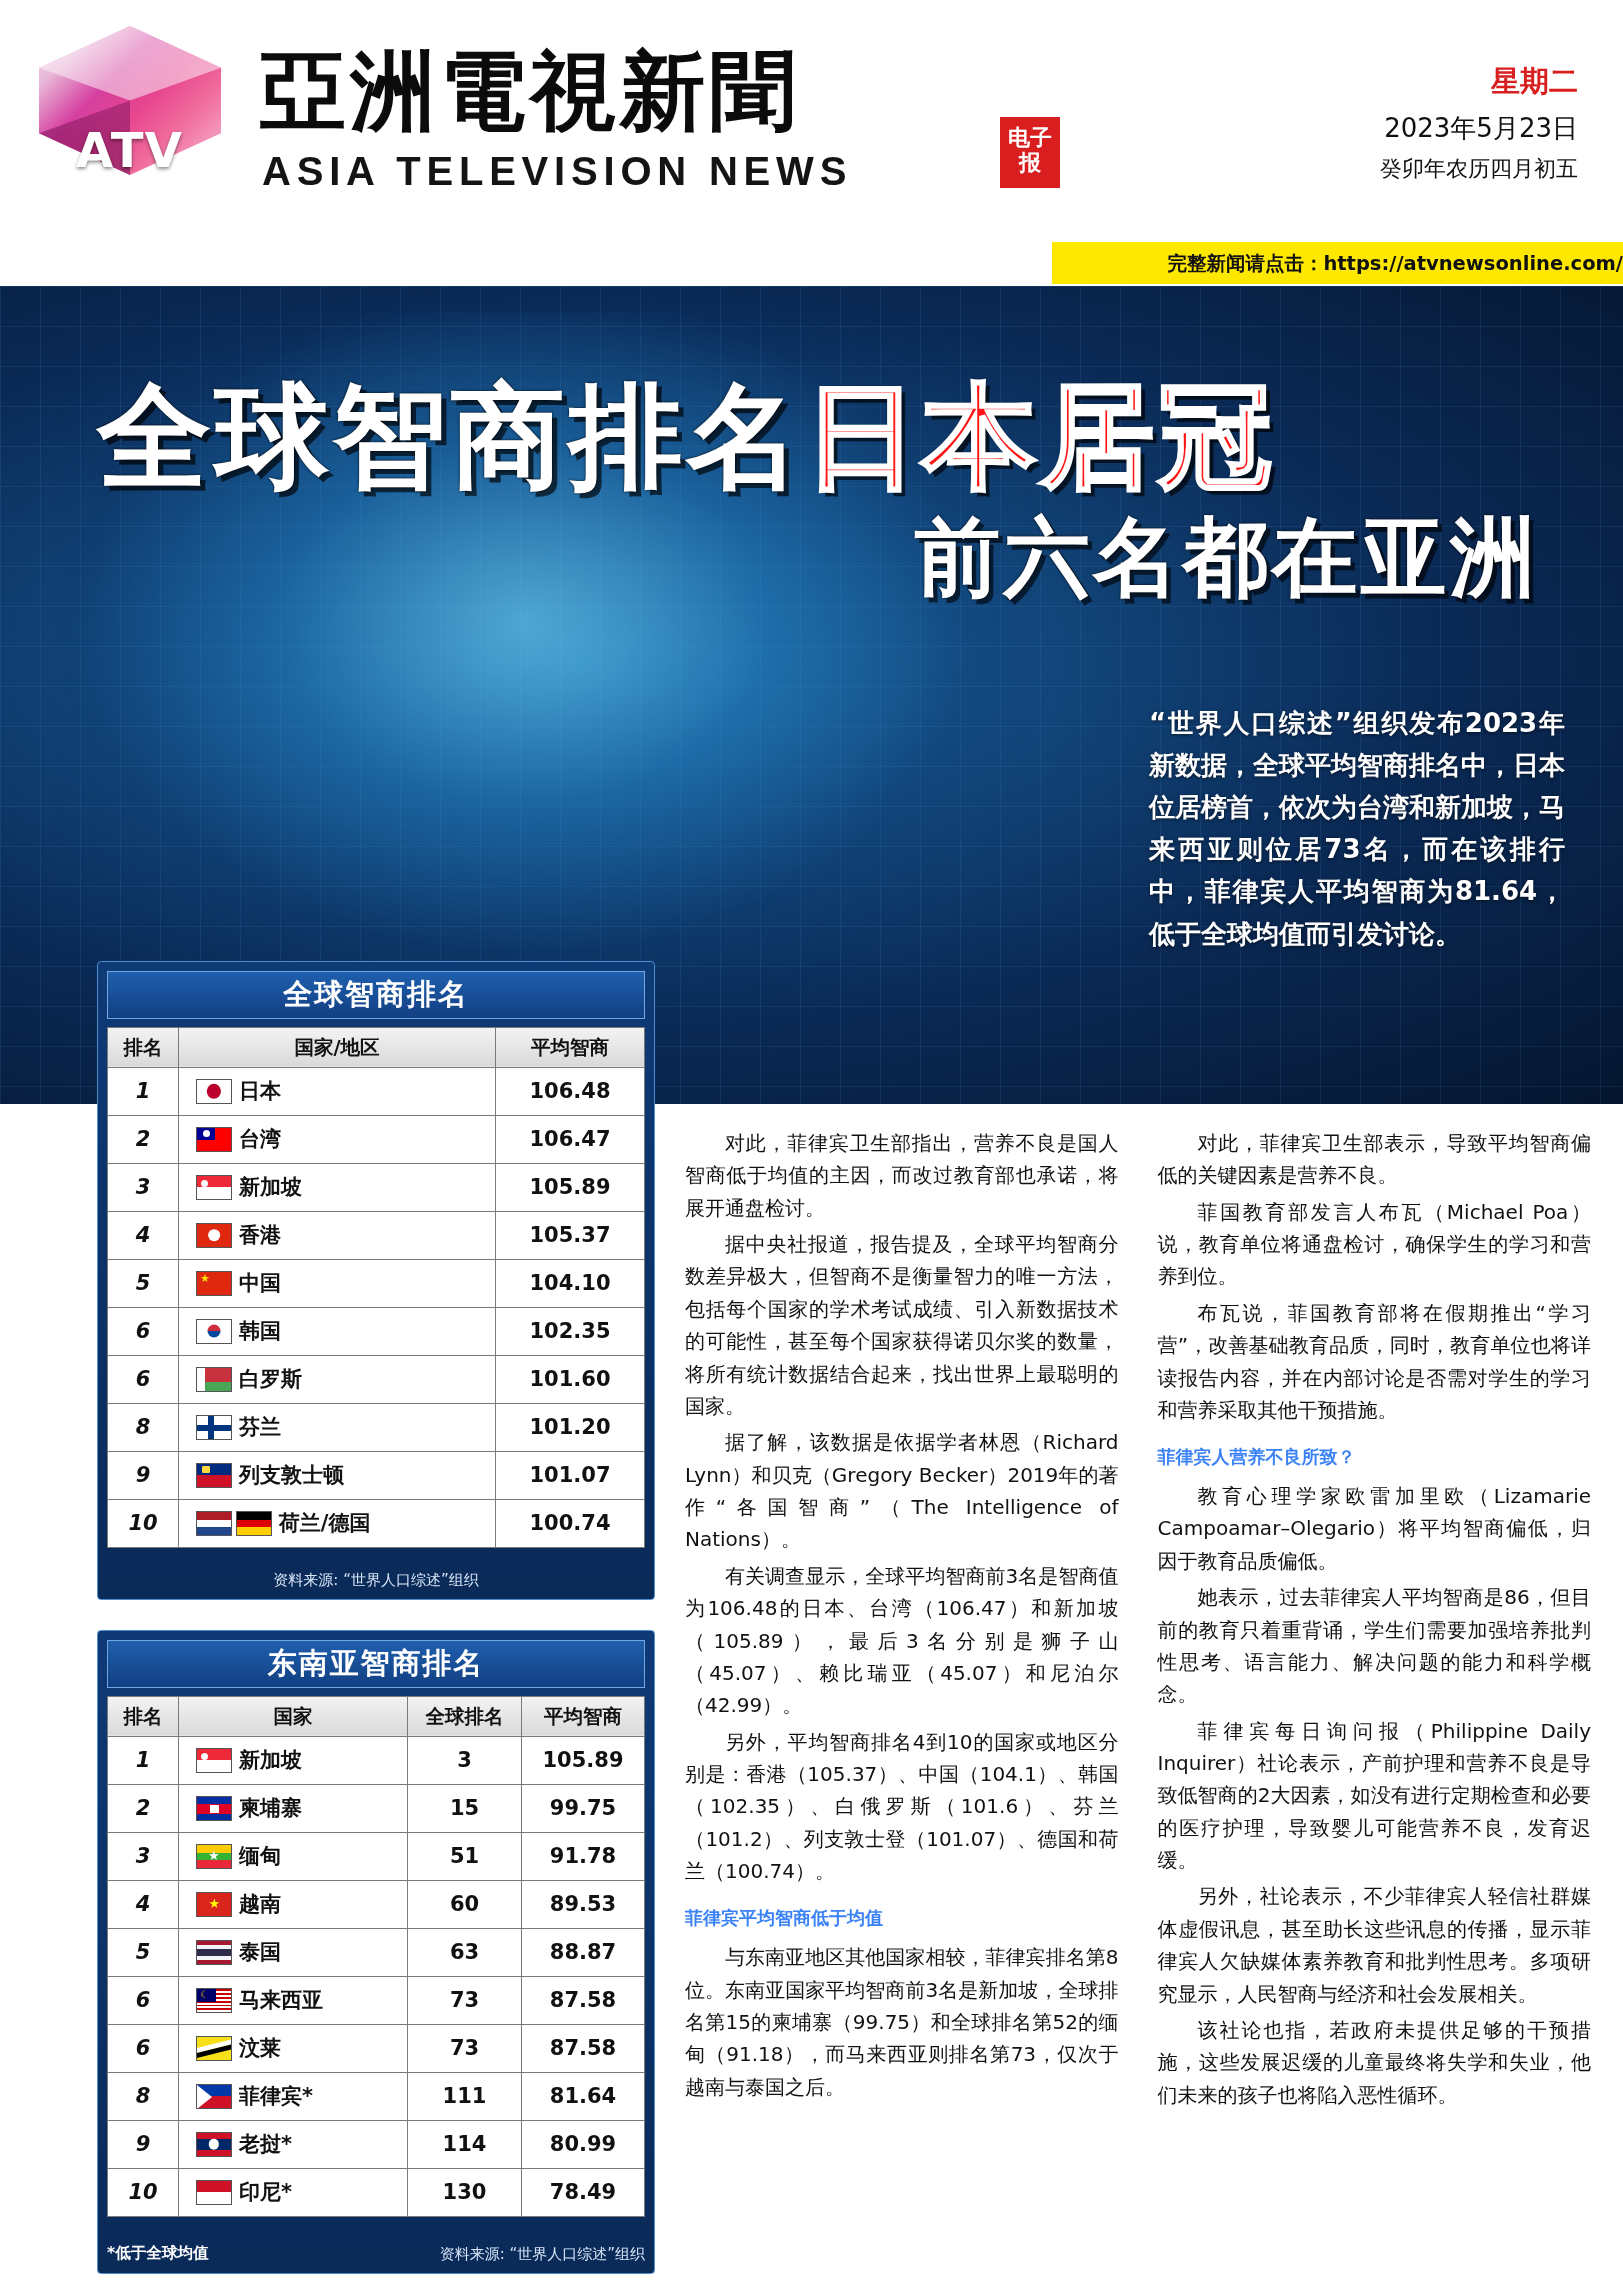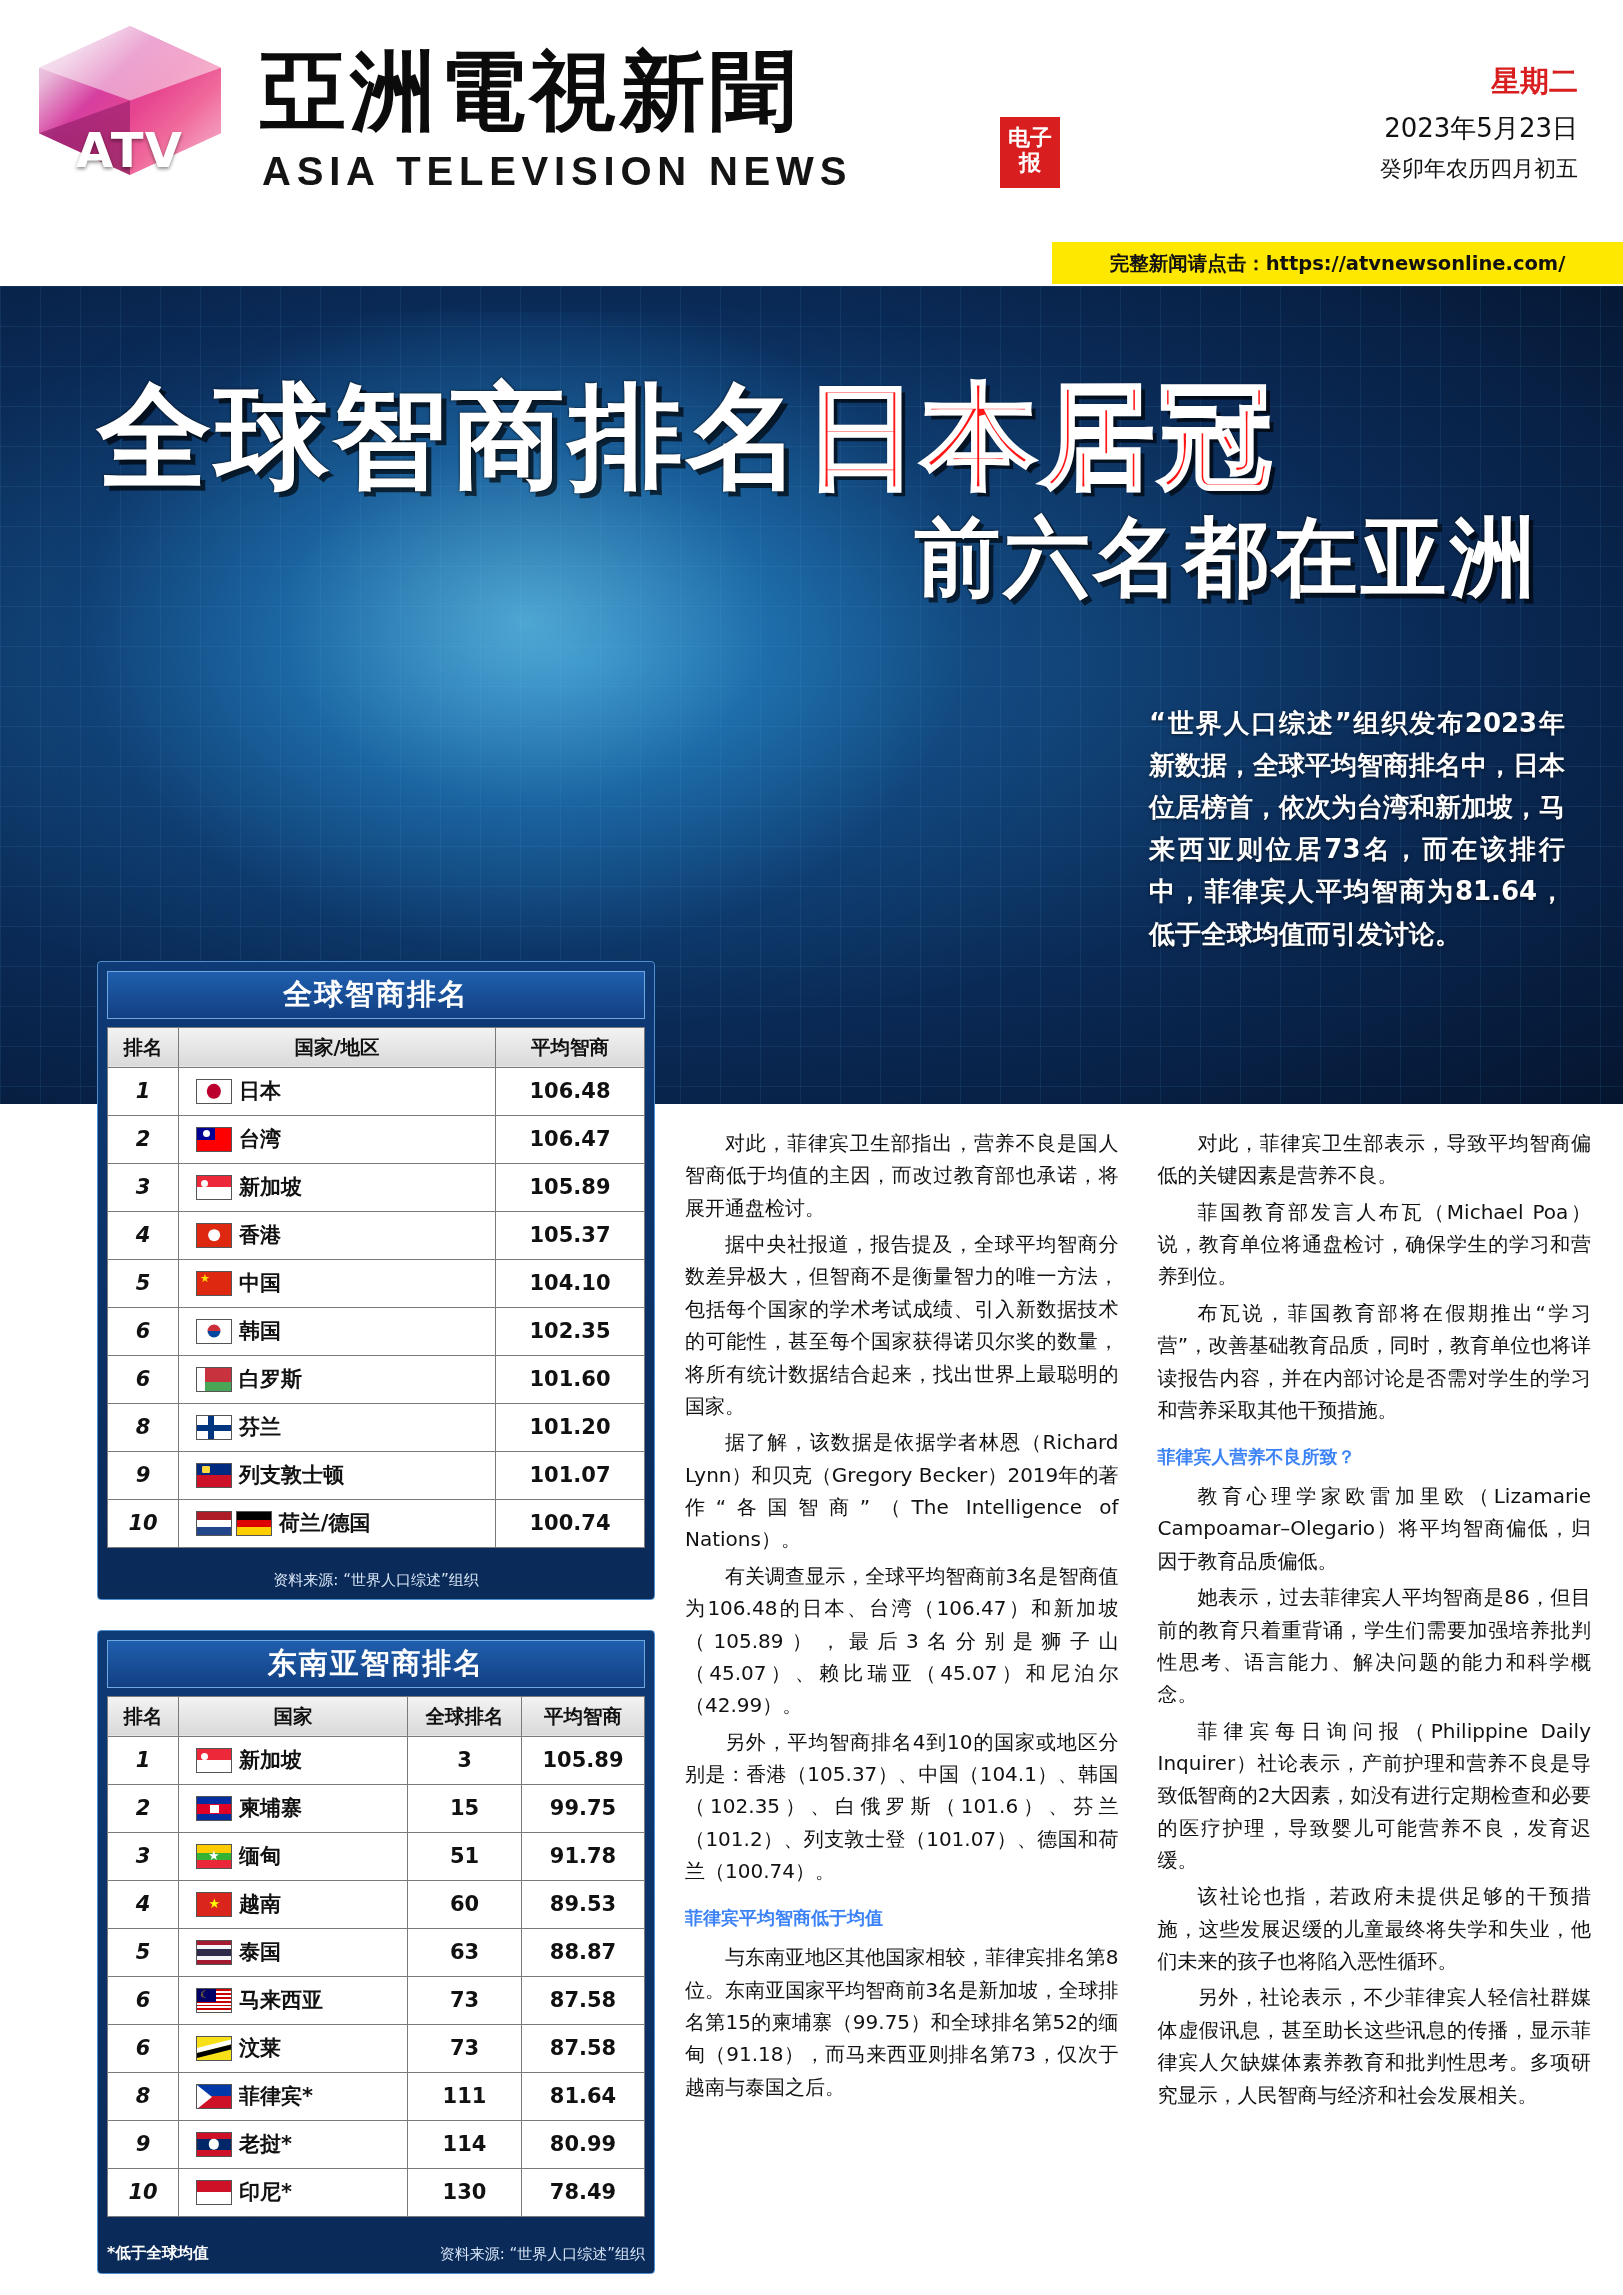--- a/index.html
+++ b/index.html
@@ -114,21 +114,21 @@
     font-size:22px;
     color:#111;
   }
   .yellow-bar {
     position:absolute;
     right:0; top:242px;
     width:571px; height:42px;
     background:#ffe800;
     display:flex;
     align-items:center;
-    justify-content:center;
+    justify-content:flex-end;
   }
   .yellow-bar span {
     font-size:19.5px;
     color:#111;
     font-family:"DejaVu Sans", sans-serif;
     font-weight:bold;
   }
 
   
   .hero {
@@ -634,16 +634,16 @@
     <p>另外，平均智商排名4到10的国家或地区分别是：香港（105.37）、中国（104.1）、韩国（102.35）、白俄罗斯（101.6）、芬兰（101.2）、列支敦士登（101.07）、德国和荷兰（100.74）。</p>
     <h3>菲律宾平均智商低于均值</h3>
     <p>与东南亚地区其他国家相较，菲律宾排名第8位。东南亚国家平均智商前3名是新加坡，全球排名第15的柬埔寨（99.75）和全球排名第52的缅甸（91.18），而马来西亚则排名第73，仅次于越南与泰国之后。</p>
     <p>对此，菲律宾卫生部表示，导致平均智商偏低的关键因素是营养不良。</p>
     <p>菲国教育部发言人布瓦（Michael Poa）说，教育单位将通盘检讨，确保学生的学习和营养到位。</p>
     <p>布瓦说，菲国教育部将在假期推出“学习营”，改善基础教育品质，同时，教育单位也将详读报告内容，并在内部讨论是否需对学生的学习和营养采取其他干预措施。</p>
     <h3>菲律宾人营养不良所致？</h3>
     <p>教育心理学家欧雷加里欧（Lizamarie Campoamar–Olegario）将平均智商偏低，归因于教育品质偏低。</p>
     <p>她表示，过去菲律宾人平均智商是86，但目前的教育只着重背诵，学生们需要加强培养批判性思考、语言能力、解决问题的能力和科学概念。</p>
     <p>菲律宾每日询问报（Philippine Daily Inquirer）社论表示，产前护理和营养不良是导致低智商的2大因素，如没有进行定期检查和必要的医疗护理，导致婴儿可能营养不良，发育迟缓。</p>
+    <p>另外，社论表示，不少菲律宾人轻信社群媒体虚假讯息，甚至助长这些讯息的传播，显示菲律宾人欠缺媒体素养教育和批判性思考。多项研究显示，人民智商与经济和社会发展相关。</p>
     <p>该社论也指，若政府未提供足够的干预措施，这些发展迟缓的儿童最终将失学和失业，他们未来的孩子也将陷入恶性循环。</p>
-    <p>另外，社论表示，不少菲律宾人轻信社群媒体虚假讯息，甚至助长这些讯息的传播，显示菲律宾人欠缺媒体素养教育和批判性思考。多项研究显示，人民智商与经济和社会发展相关。</p>
   </div>
 
 
 </body></html>

